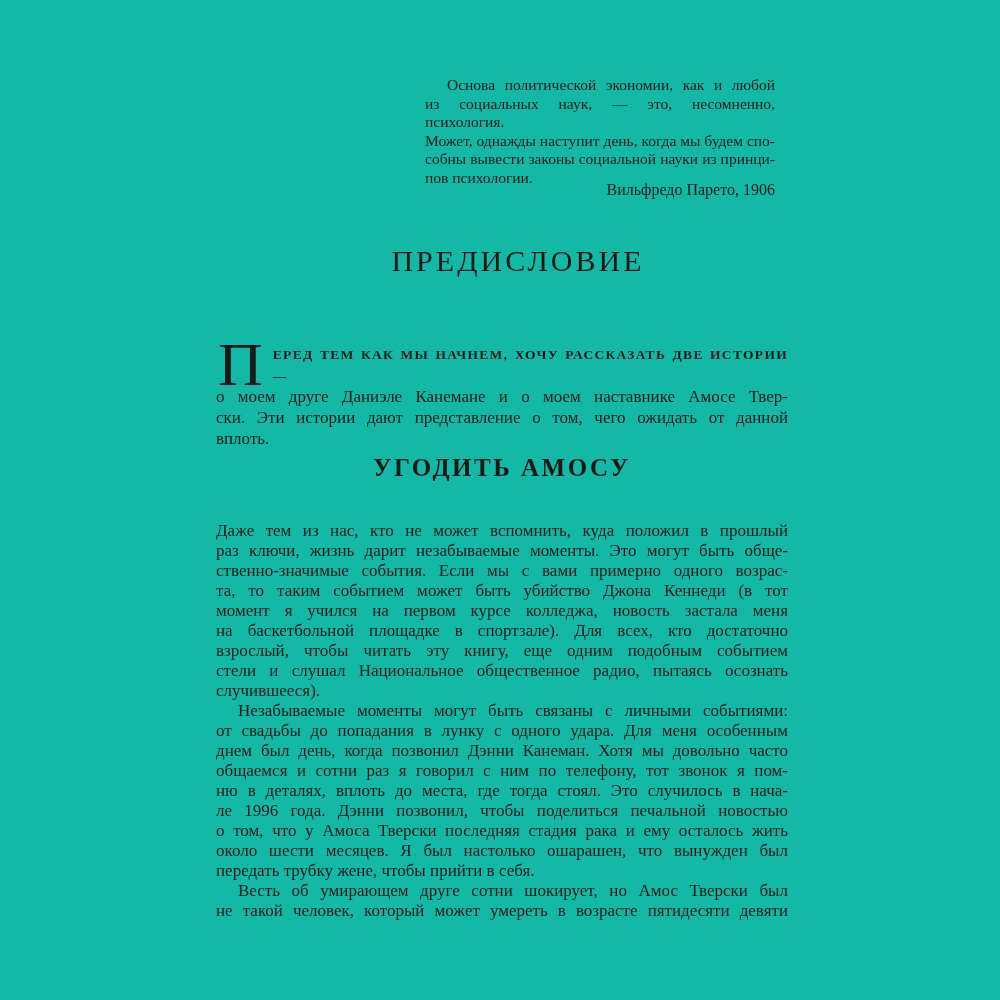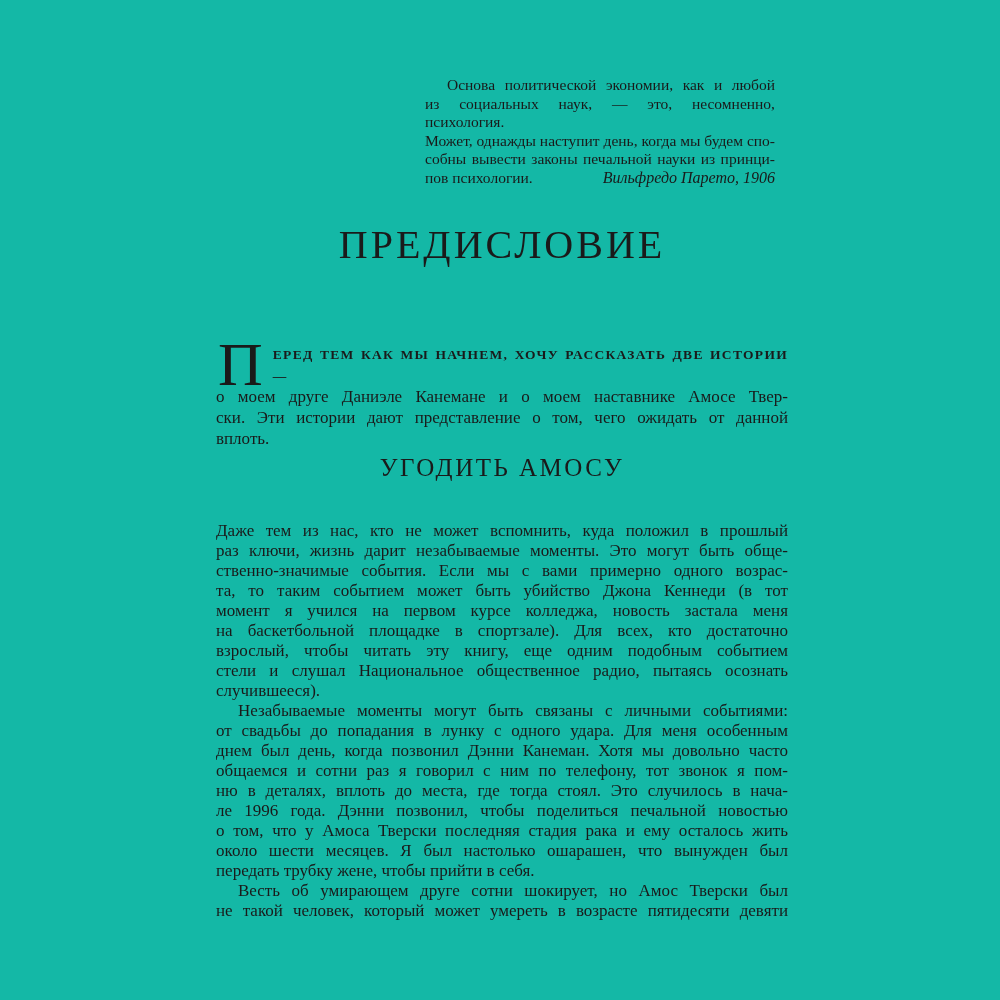--- a/index.html
+++ b/index.html
@@ -22,36 +22,35 @@
     position: absolute;
     left: 425px;
     top: 76px;
     width: 350px;
     font-size: 15.5px;
     line-height: 18.5px;
   }
   .attribution {
     position: absolute;
     left: 425px;
-    top: 168px;
+    top: 180px;
     width: 350px;
     text-align: right;
-    font-style: italic;
     font-size: 16px;
     line-height: 20px;
   }
 
   
   .title {
     position: absolute;
     left: 216px;
     top: 226px;
     width: 572px;
-    margin: 0;
-    font-size: 40px;
+    margin: 16px;
+    font-size: 30px;
     font-weight: normal;
     letter-spacing: 3px;
     text-align: center;
     line-height: 38px;
   }
 
   
   .lead {
     position: absolute;
     left: 216px;
@@ -76,21 +75,21 @@
   }
 
   
   .heading {
     position: absolute;
     left: 216px;
     top: 452px;
     width: 572px;
     margin: 0;
     font-size: 25px;
-    font-weight: normal;
+    font-weight: bold;
     letter-spacing: 2.5px;
     text-align: center;
     line-height: 32px;
   }
 
   
   .bodytext {
     position: absolute;
     left: 216px;
     top: 521px;
@@ -113,21 +112,21 @@
 </style>
 </head>
 <body>
 
 <div class="page">
 
   <div class="epigraph">
       <div class="tline tline-indent">Основа политической экономии, как и любой</div>
       <div class="tline">из социальных наук, — это, несомненно, психология.</div>
       <div class="tline">Может, однажды наступит день, когда мы будем спо-</div>
-      <div class="tline">собны вывести законы печальной науки из принци-</div>
+      <div class="tline">собны вывести законы социальной науки из принци-</div>
       <div class="tline tline-last">пов психологии.</div>
     </div>
 
   <div class="attribution">Вильфредо Парето, 1906</div>
 
   <h1 class="title">ПРЕДИСЛОВИЕ</h1>
 
   <div class="lead">
     <div class="dropcap">П</div>
     <div class="capsline tline">ЕРЕД ТЕМ КАК МЫ НАЧНЕМ, ХОЧУ РАССКАЗАТЬ ДВЕ ИСТОРИИ —</div>

